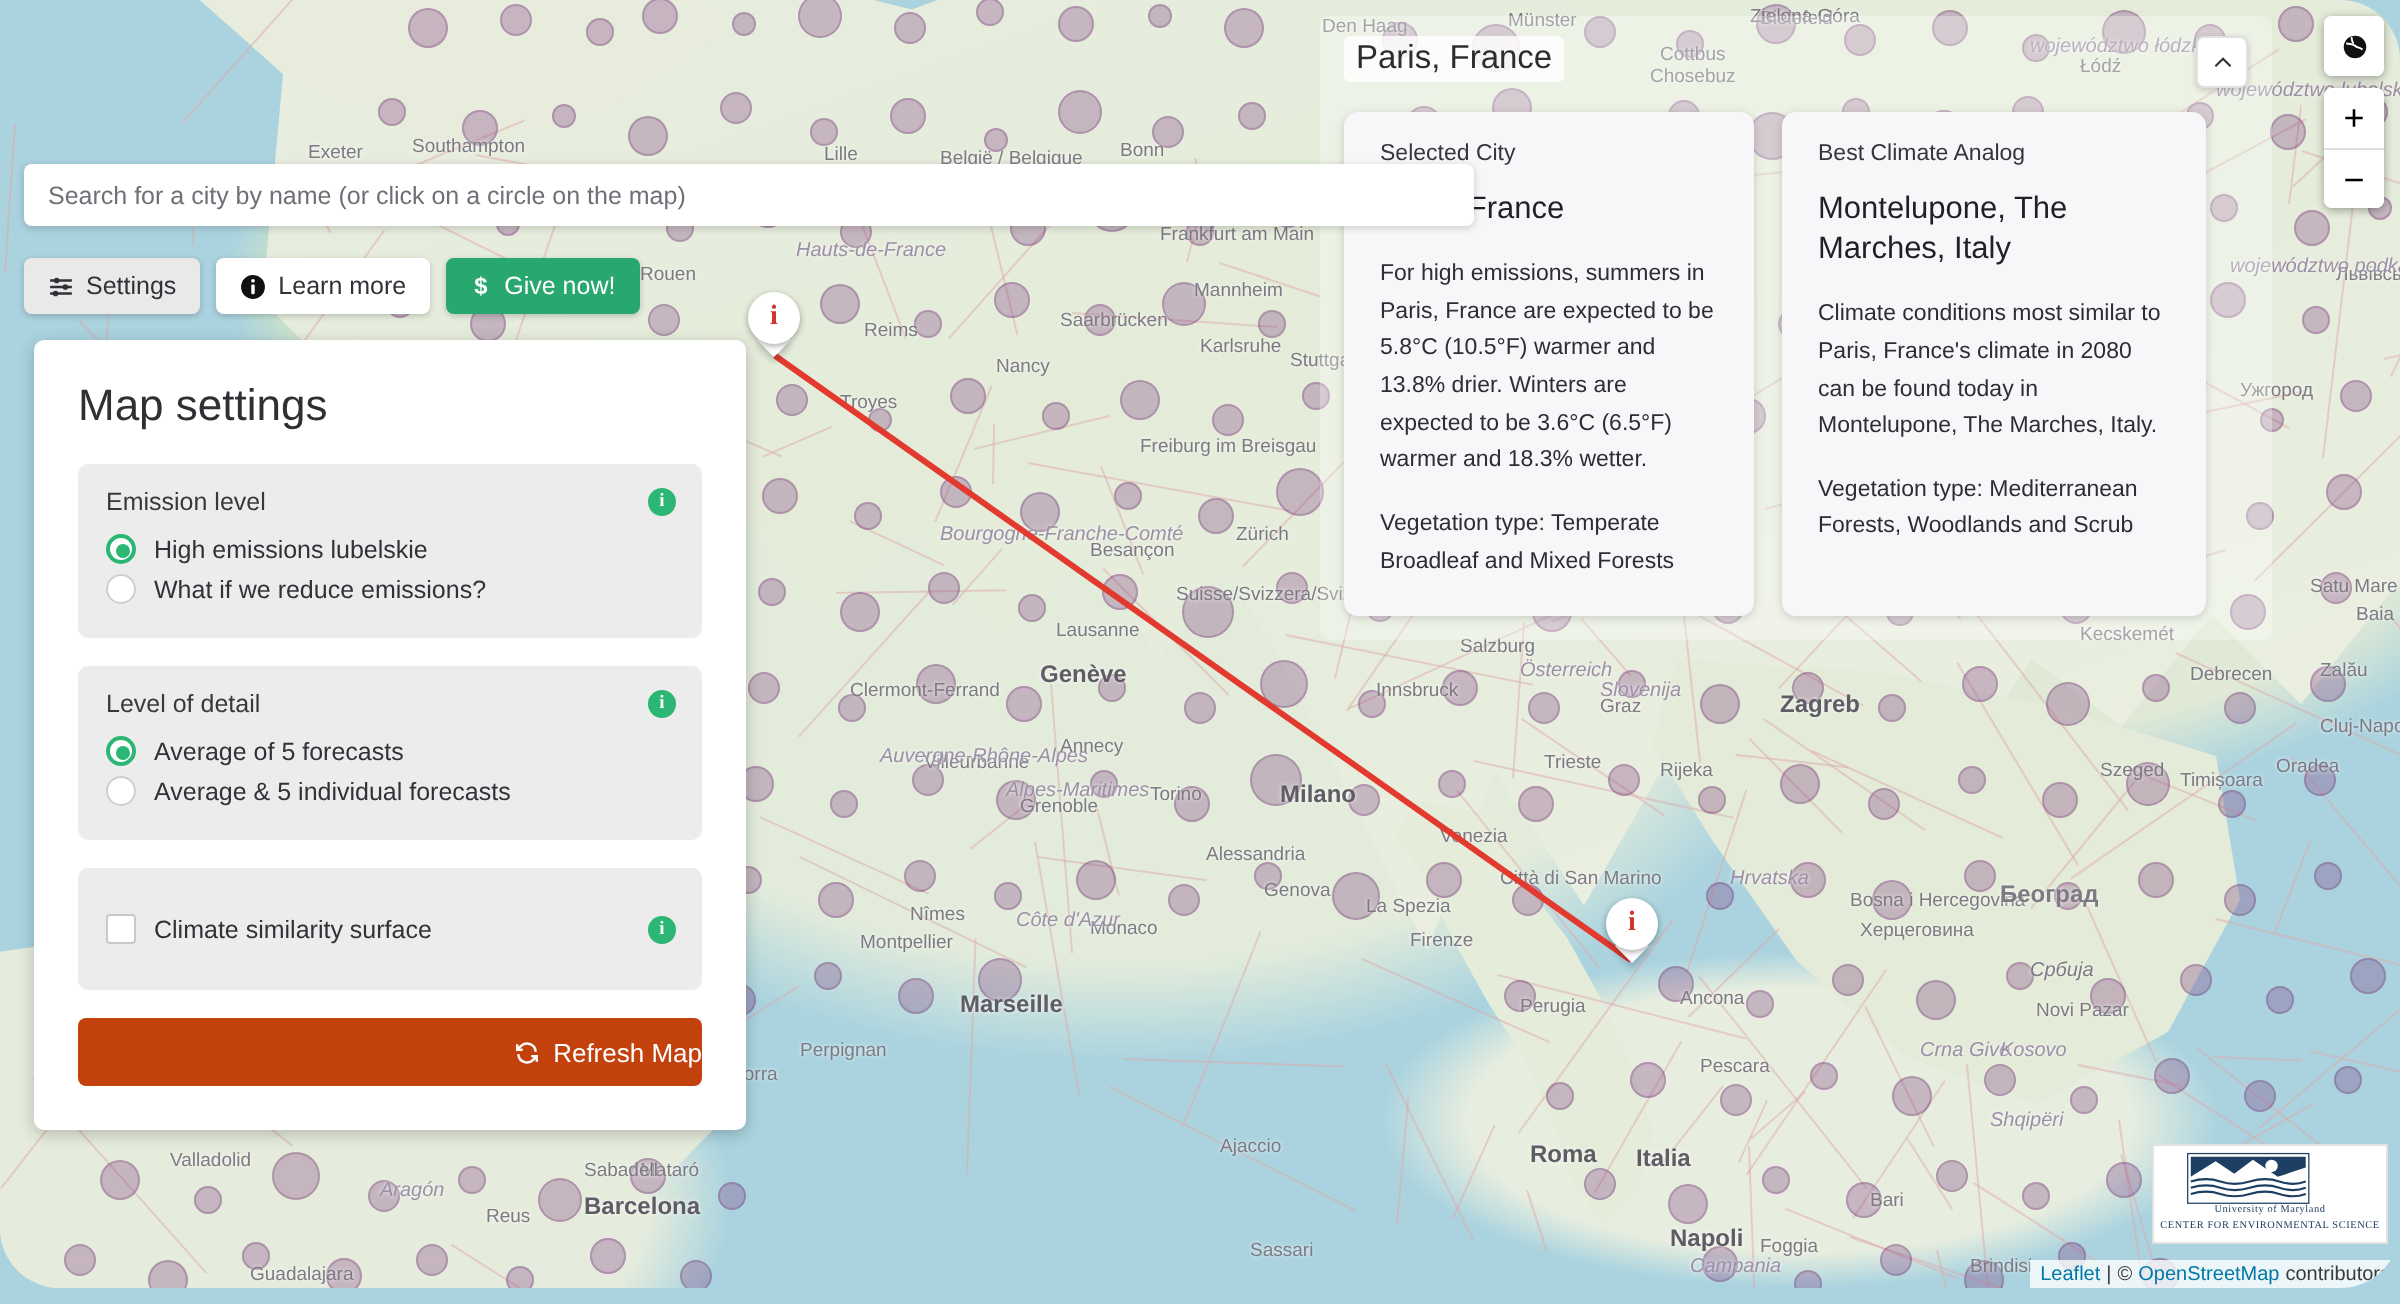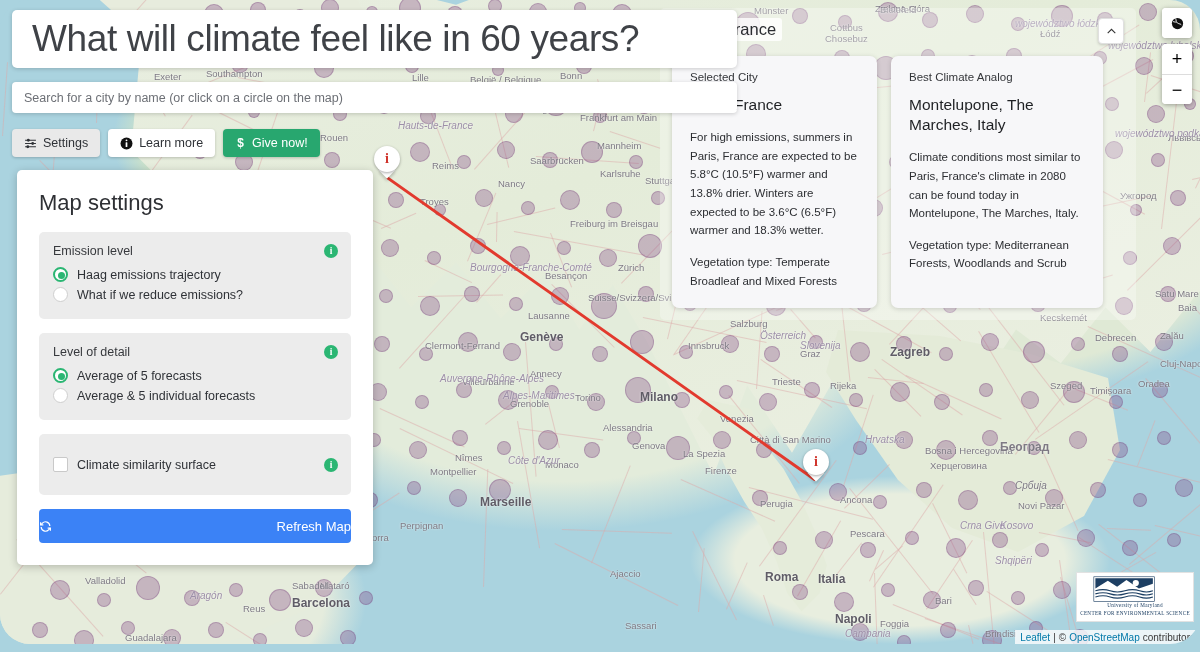--- a/index.html
+++ b/index.html
@@ -186,23 +186,23 @@
   .opt-label { font-size: 12.5px; color: #2f3237; }
   .info-dot {
     position: absolute; right: 13px; top: 12px; width: 14px; height: 14px;
     border-radius: 50%; background: #2bb673; color: #fff; font-size: 9.5px;
     font-weight: 700; display: flex; align-items: center; justify-content: center;
     font-family: "Liberation Serif", serif; cursor: pointer;
   }
   .opt-group.single .info-dot { top: 50%; margin-top: -7px; }
   .opt-group.single { padding: 18px 14px; }
   .refresh-btn {
-    width: 100%; height: 34px; background: #3b82f6; color: #fff; border: none;
+    width: 100%; height: 34px; background: #c2410c; color: #fff; border: none;
     border-radius: 4px; font-size: 13px; cursor: pointer; margin-top: 6px;
-    display: flex; align-items: center; justify-content: space-between; gap: 7px;
+    display: flex; align-items: center; justify-content: flex-end; gap: 7px;
     font-family: "Liberation Sans", sans-serif;
   }
 
   
   .info-panel {
     position: absolute; left: 660px; top: 8px; width: 476px; z-index: 28;
     background: rgba(255,255,255,.30); border-radius: 5px; padding: 10px 12px 12px;
   }
   .info-head { display: flex; align-items: flex-start; justify-content: space-between; }
   .info-head-title {
@@ -830,23 +830,20 @@
 
     <div class="attrib">
       <a href="#">Leaflet</a>
       <span>|</span>
       <span>©</span>
       <a href="#">OpenStreetMap</a>
       <span>contributors</span>
     </div>
   </div>
 
-  <div class="title-bar">
-    <h1>What will climate feel like in 60 years?</h1>
-  </div>
 
   <div class="search-bar">
     <input type="text" placeholder="Search for a city by name (or click on a circle on the map)" style="">
   </div>
 
   <div class="btn-row">
     <button class="btn btn-grey">
       <span class="ico">
         <svg width="13" height="13" viewBox="0 0 24 24" aria-hidden="true">
           <path d="M2 6h20M2 12h20M2 18h20" stroke="#2f3237" stroke-width="2.2"></path>
@@ -879,21 +876,21 @@
     </button>
   </div>
 
   <div class="settings-panel">
     <h2>Map settings</h2>
     <div id="settings-groups">
         <div class="opt-group">
           <div class="opt-title">Emission level</div>
           <div class="opt-row">
             <div class="radio on"></div>
-            <div class="opt-label">Haag emissions trajectory</div>
+            <div class="opt-label">High emissions lubelskie</div>
           </div>
           <div class="opt-row">
             <div class="radio"></div>
             <div class="opt-label">What if we reduce emissions?</div>
           </div>
           <div class="info-dot">i</div>
         </div>
         <div class="opt-group">
           <div class="opt-title">Level of detail</div>
           <div class="opt-row">

